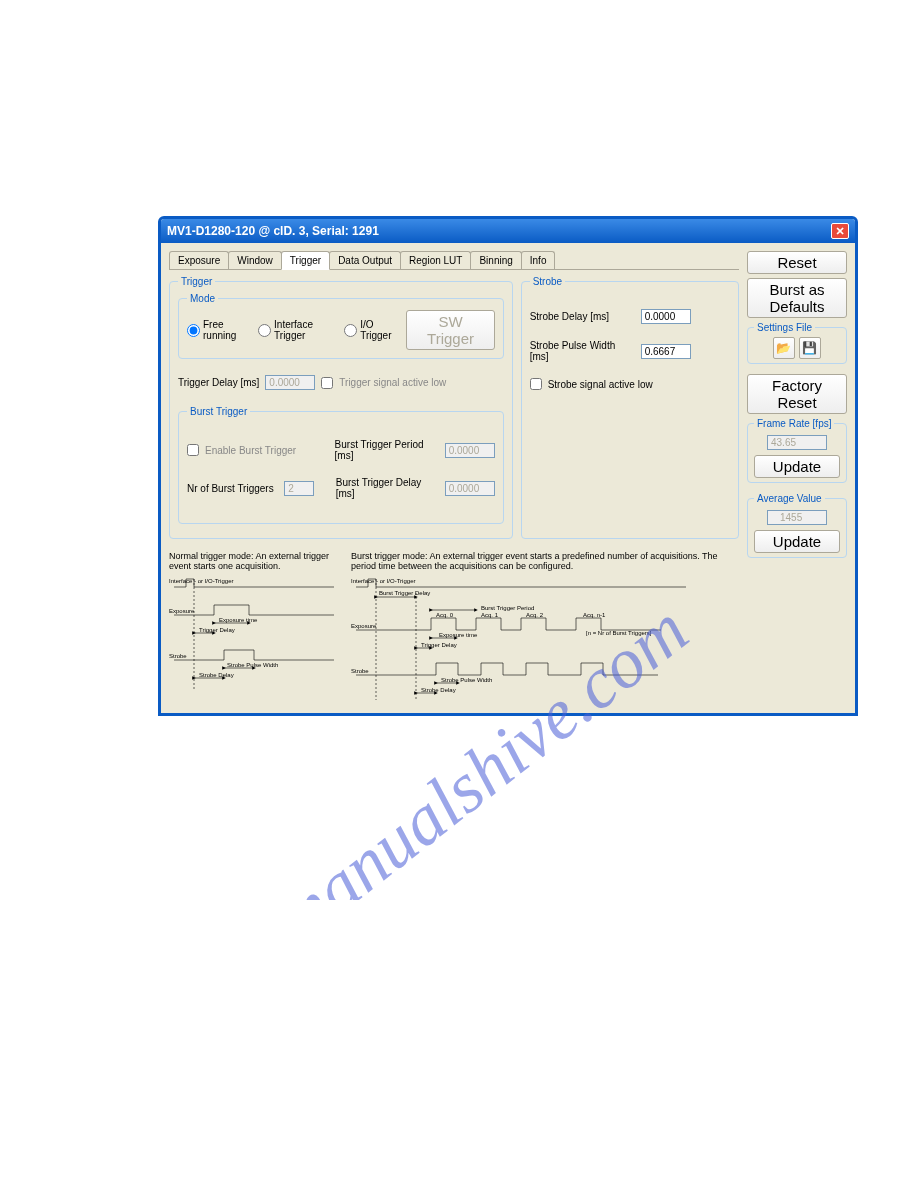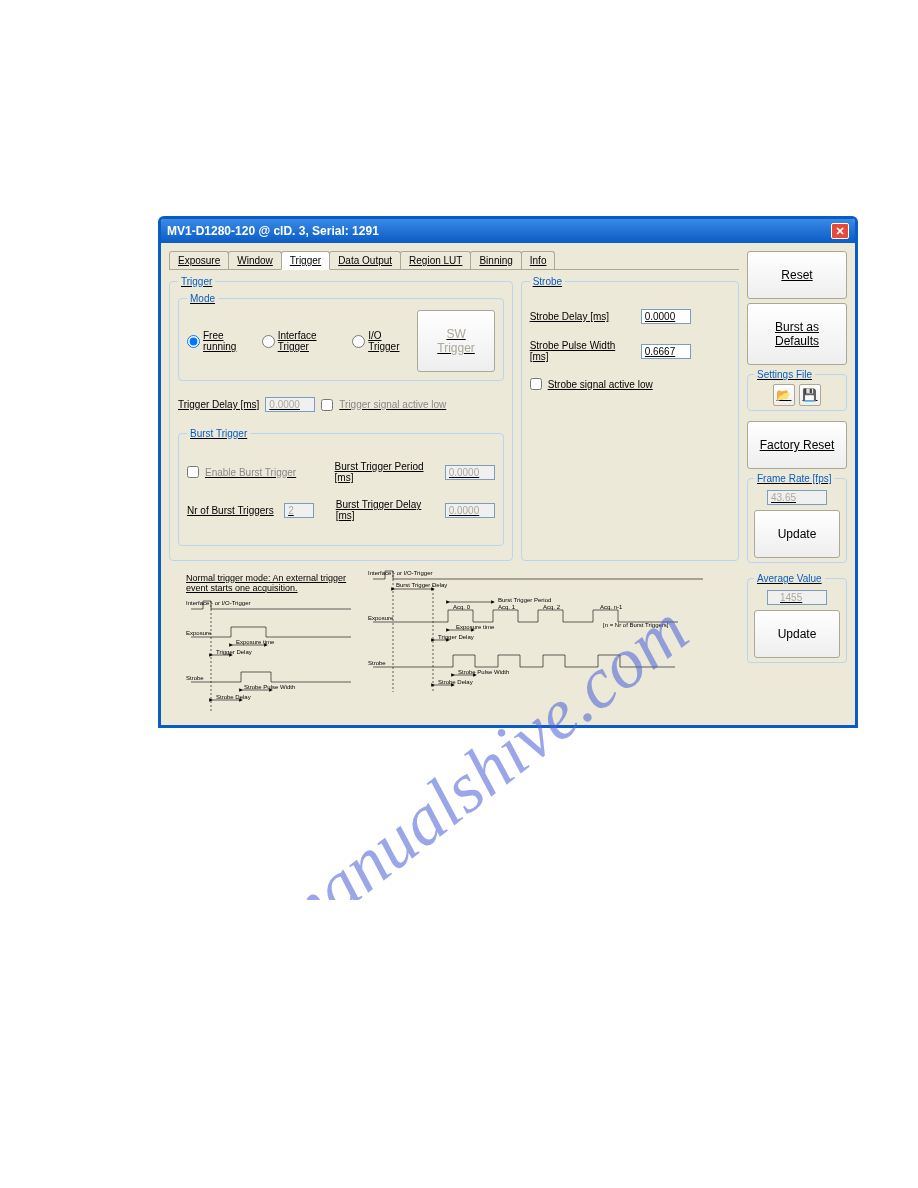--- a/index.html
+++ b/index.html
@@ -1,44 +1,44 @@
 <!DOCTYPE html>
 <html><head>
 <meta charset="utf-8">
 <style>
 * { box-sizing: border-box; margin: 0; padding: 0; }
 body { font-family: Tahoma, Arial, sans-serif; font-size: 11px; background: #fff; position: relative; width: 918px; height: 1188px; }
 .window { position: absolute; left: 158px; top: 216px; width: 700px; background: #ece9d8; border: 3px solid #0a5bc4; border-radius: 6px 6px 0 0; overflow: hidden; }
 .titlebar { background: linear-gradient(to bottom, #3a8ae6, #0a5bc4); color: #fff; padding: 4px 6px; font-weight: bold; font-size: 12px; display: flex; justify-content: space-between; align-items: center; }
 .closebtn { width: 18px; height: 16px; background: #e84a3a; border: 1px solid #fff; color: #fff; font-size: 11px; text-align: center; line-height: 14px; border-radius: 2px; cursor: pointer; }
-.body { padding: 8px; display: flex; gap: 8px; text-decoration: underline; }
+.body { padding: 8px; display: flex; gap: 8px; }
 .main { flex: 1; }
 .tabs { display: flex; border-bottom: 1px solid #aca899; margin-bottom: 6px; }
 .tab { padding: 3px 8px; background: #ece9d8; border: 1px solid #aca899; border-bottom: none; margin-right: -1px; cursor: pointer; border-radius: 3px 3px 0 0; font-size: 10px; }
 .tab.active { background: #fff; border-bottom: 1px solid #fff; margin-bottom: -1px; }
 .row { display: flex; gap: 8px; }
 fieldset { border: 1px solid #b8d6f0; border-radius: 4px; padding: 6px 8px 8px; margin-bottom: 6px; }
 legend { color: #0a5bc4; font-size: 10px; padding: 0 3px; }
 .radio-row { display: flex; align-items: center; gap: 3px; }
 .radio-row label { display: flex; align-items: center; gap: 3px; font-size: 10px; }
-.btn { background: linear-gradient(to bottom, #fff, #eee); border: 1px solid #aca899; border-radius: 3px; padding: 16px 8px; font-size: 12px; cursor: pointer; min-width: 70px; text-align: center; }
+.btn { background: linear-gradient(to bottom, #fff, #eee); border: 1px solid #aca899; border-radius: 3px; padding: 2px 8px; font-size: 15px; cursor: pointer; min-width: 70px; text-align: center; }
 .btn.dis { color: #aca899; }
 .field-row { display: flex; align-items: center; gap: 6px; margin: 16px 0; font-size: 10px; }
 input[type=text] { border: 1px solid #7b9ebd; padding: 1px 3px; font-size: 10px; width: 50px; background: #fff; }
 input[type=text].dis { background: #f0f0f0; color: #aca899; }
 input[type=checkbox] { width: 12px; height: 12px; }
 .chk-label { color: #888; font-size: 10px; }
 .side { width: 100px; display: flex; flex-direction: column; gap: 4px; }
 .side .btn { width: 100%; }
 .side fieldset { padding: 4px 6px; }
 .icons { display: flex; gap: 4px; justify-content: center; }
 .iconbtn { width: 22px; height: 22px; border: 1px solid #aca899; background: linear-gradient(to bottom, #fff, #eee); border-radius: 2px; cursor: pointer; display: flex; align-items: center; justify-content: center; font-size: 12px; }
 .desc { font-size: 9px; margin: 6px 0 4px; }
 .diagram { border: none; position: relative; font-size: 8px; }
-.diagrams { display: flex; gap: 12px; margin-left: 17px; }
+.diagrams { display: flex; gap: 12px; }
 .diag-left { width: 170px; }
 .diag-right { flex: 1; }
 svg { display: block; }
 .watermark { position: absolute; left: 120px; top: 400px; width: 700px; height: 500px; pointer-events: none; z-index: 10; }
 .watermark text { font-size: 72px; fill: #4a5fd8; opacity: 0.55; font-style: italic; font-family: Georgia, serif; }
 </style>
 </head>
 <body>
 
 <div class="window">
@@ -143,20 +143,21 @@
             <text x="0" y="8" font-size="6">Interface - or I/O-Trigger</text>
             <text x="0" y="38" font-size="6">Exposure</text>
             <text x="0" y="83" font-size="6">Strobe</text>
             <text x="50" y="47" font-size="6">Exposure time</text>
             <text x="30" y="57" font-size="6">Trigger Delay</text>
             <text x="58" y="92" font-size="6">Strobe Pulse Width</text>
             <text x="30" y="102" font-size="6">Strobe Delay</text>
           </svg>
         </div>
         <div class="diag-right">
+          <div class="desc">Burst trigger mode: An external trigger event starts a predefined number of acquisitions. The period time between the acquisitions can be configured.</div>
           <svg class="diagram" width="340" height="130">
             <g stroke="#000" stroke-width="0.6" fill="none">
               <path d="M5 12 h12 v-8 h8 v8 h310"></path>
               <line x1="25" y1="4" x2="25" y2="125" stroke-dasharray="2,2"></line>
               <line x1="65" y1="18" x2="65" y2="125" stroke-dasharray="2,2"></line>
               <path d="M25 22 h40" marker-start="url(#a)" marker-end="url(#a)"></path>
               <path d="M5 55 h75 v-12 h25 v12 h20 v-12 h25 v12 h20 v-12 h25 v12 h30 v-12 h25 v12 h60"></path>
               <path d="M80 35 h45" marker-start="url(#a)" marker-end="url(#a)"></path>
               <path d="M80 63 h25" marker-start="url(#a)" marker-end="url(#a)"></path>
               <path d="M65 73 h15" marker-start="url(#a)" marker-end="url(#a)"></path>

